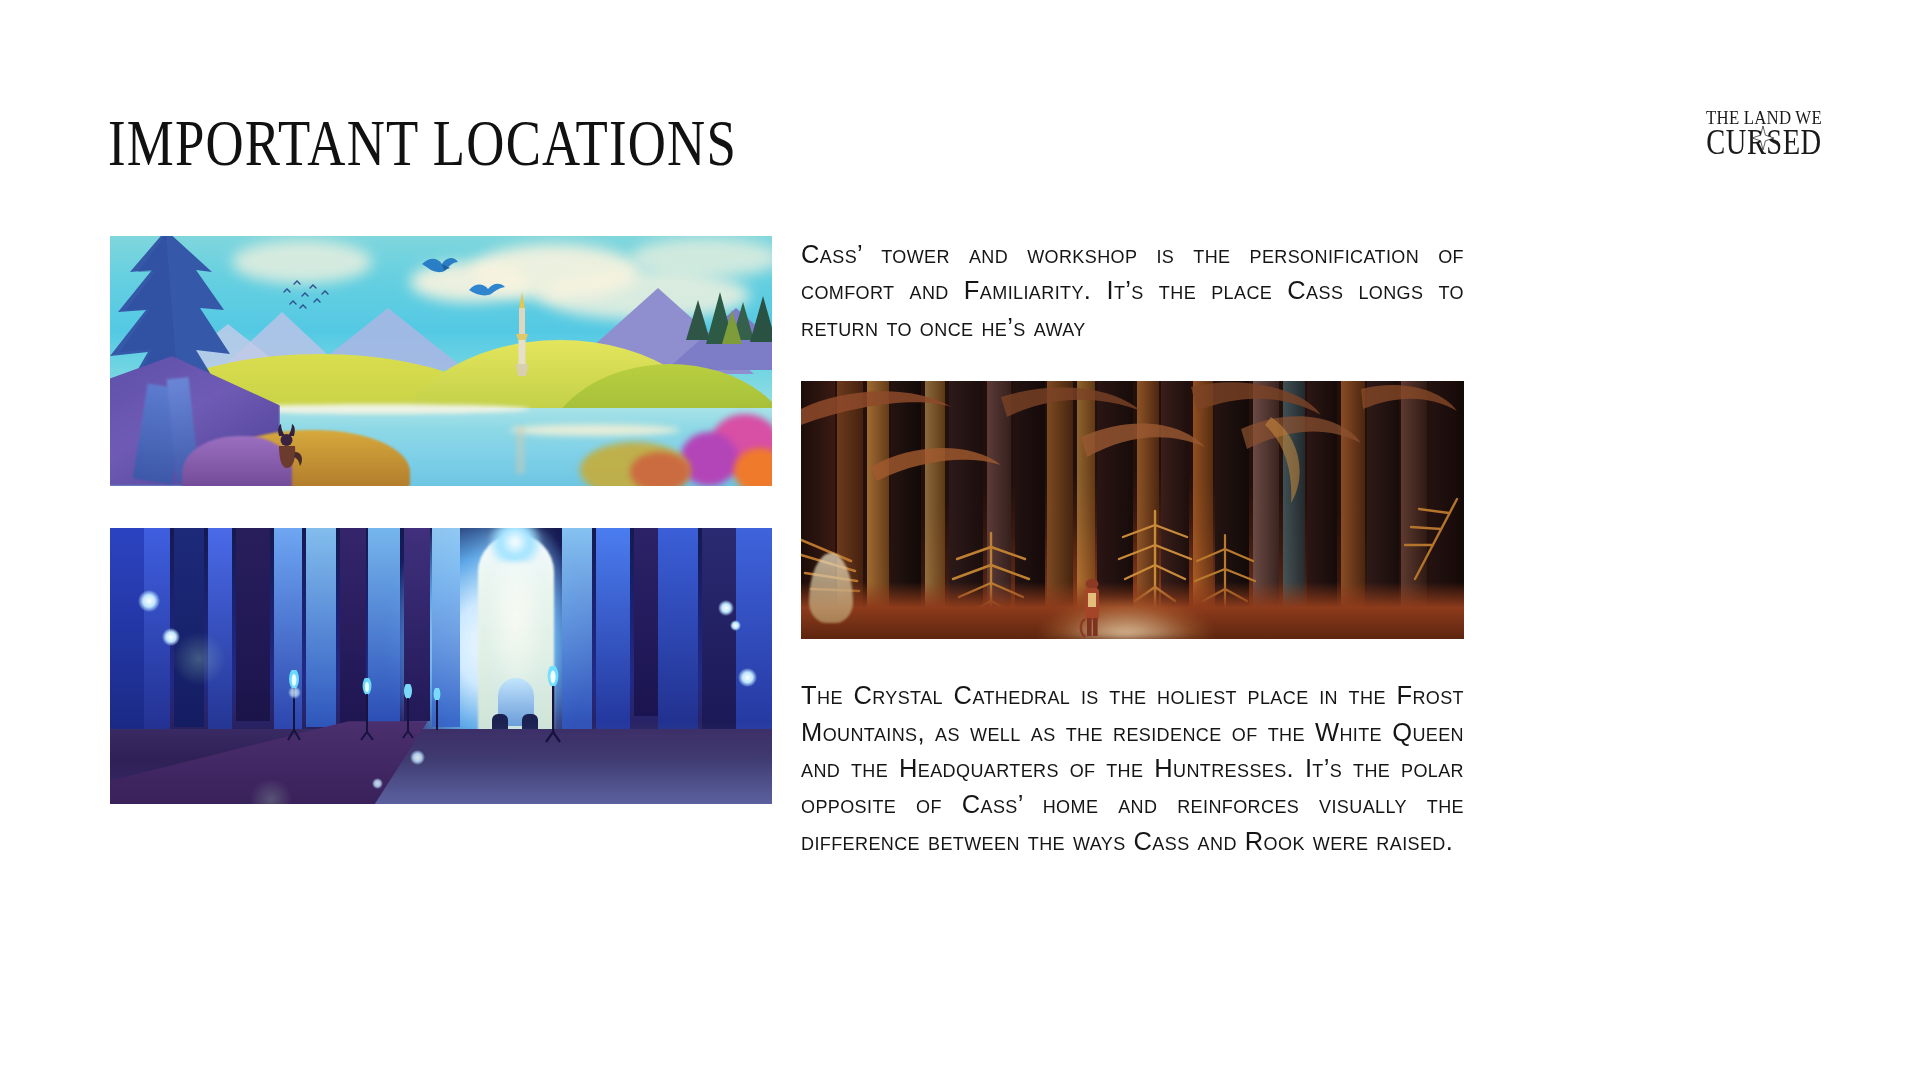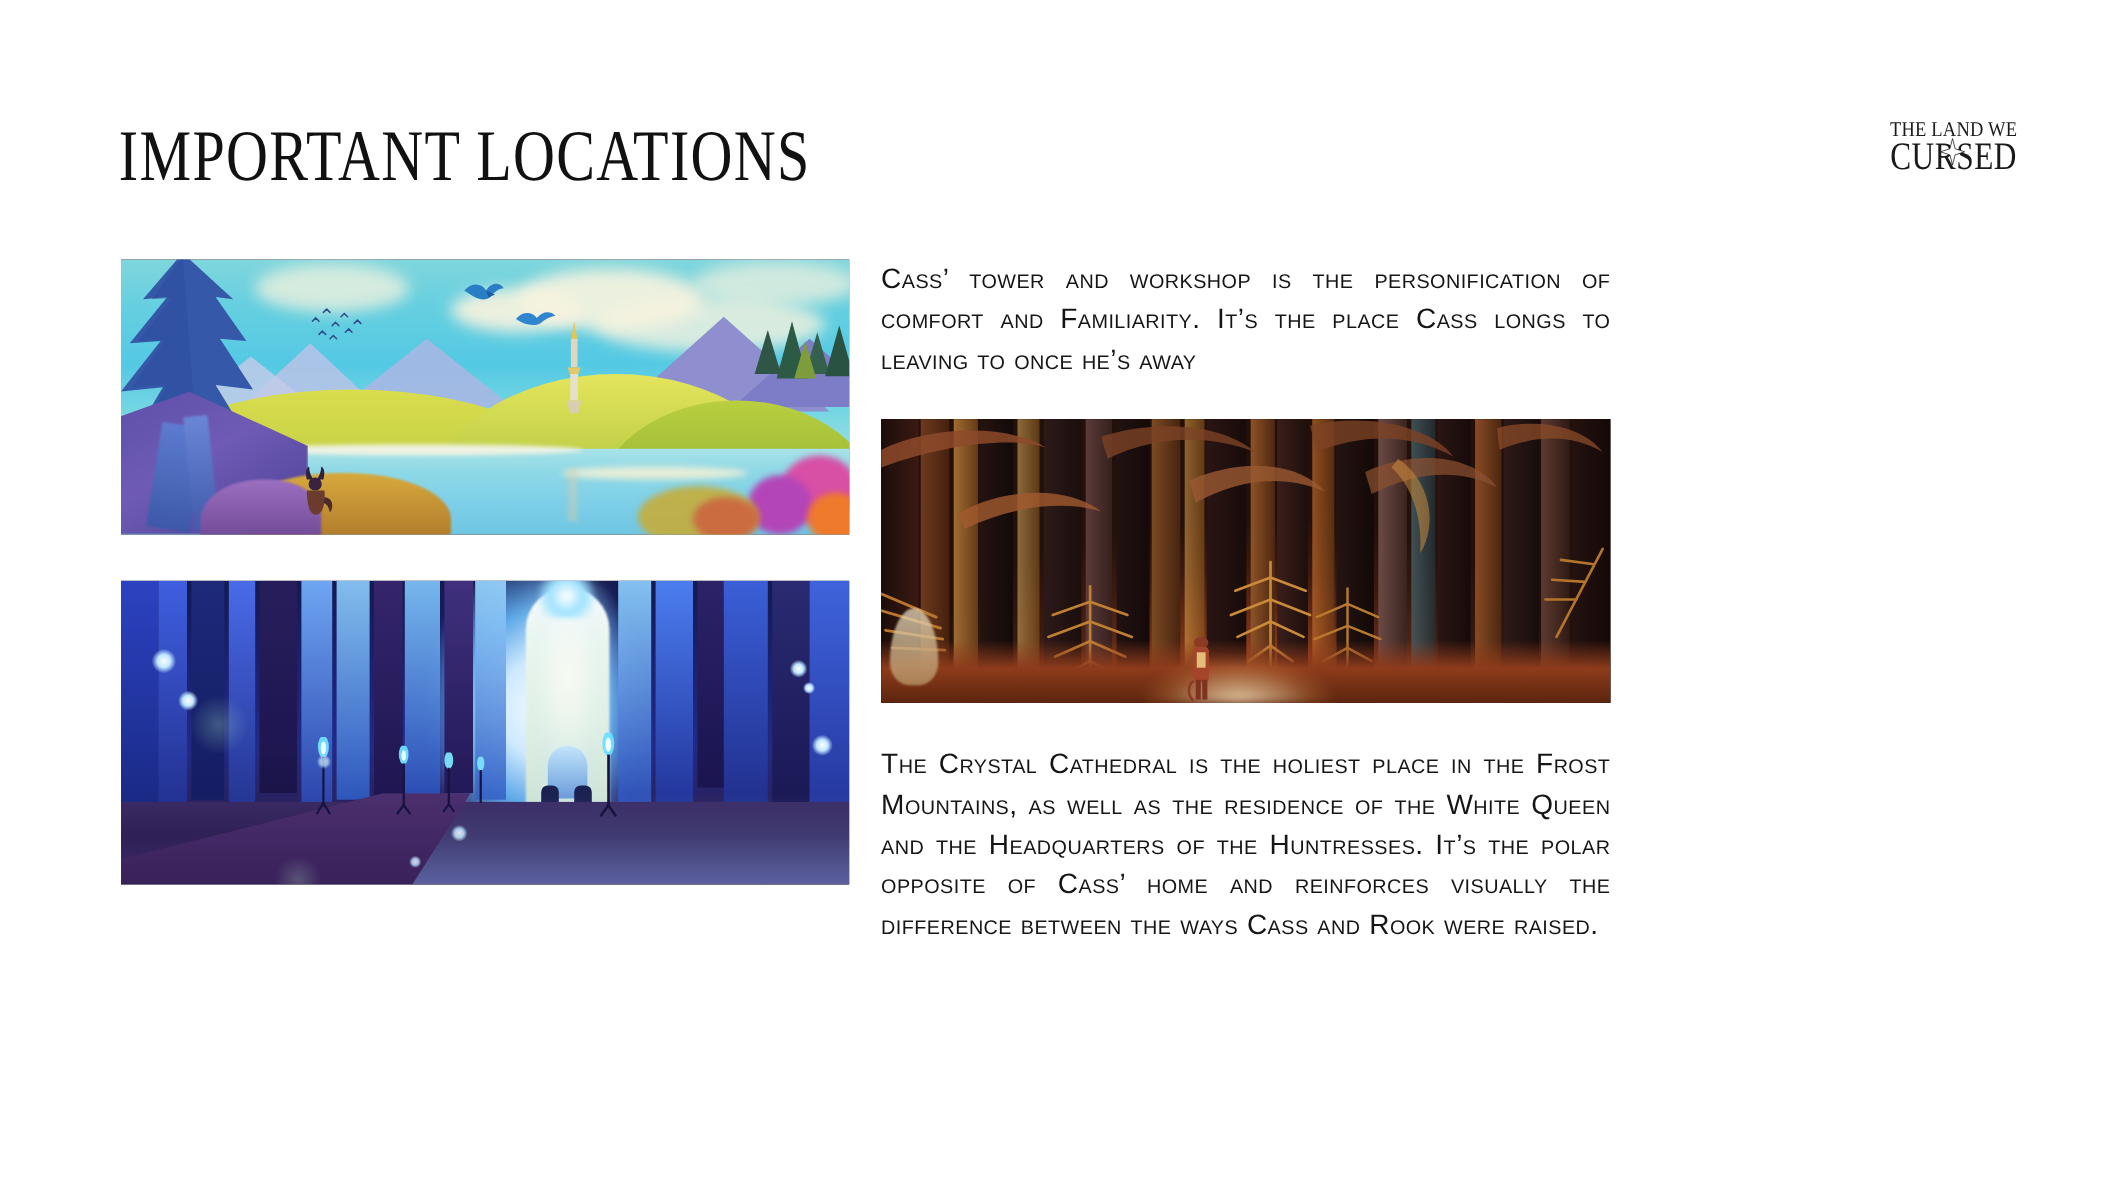--- a/index.html
+++ b/index.html
@@ -23,21 +23,21 @@
     font-weight:400;
     transform:scaleX(0.80);
     transform-origin:left center;
     white-space:nowrap;
     line-height:1;
   }
 
   
   .logo{
     position:absolute;
-    right:56px; top:104px;
+    right:68px; top:104px;
     width:175px;height:66px;
     color:#7f1d1d;
     text-decoration:underline;
   }
   .logo svg{display:block;width:100%;height:100%;}
 
   
   .col-left{position:absolute;left:110px;top:236px;width:662px;}
   .col-right{position:absolute;left:801px;top:236px;width:663px;}
 
@@ -323,21 +323,21 @@
       <div class="orb" style="left:300px;top:222px;width:15px;height:15px;opacity:.85;"></div>
       <div class="orb" style="left:262px;top:250px;width:11px;height:11px;opacity:.8;"></div>
       <div class="orb" style="left:178px;top:158px;width:13px;height:13px;opacity:.7;"></div>
       <div style="position:absolute;left:62px;top:104px;width:54px;height:54px;border-radius:50%;background:radial-gradient(circle,rgba(160,220,190,.30),rgba(160,220,190,0) 70%);"></div>
       <div style="position:absolute;left:138px;top:252px;width:46px;height:40px;border-radius:50%;background:radial-gradient(circle,rgba(180,230,200,.25),rgba(180,230,200,0) 70%);"></div>
     </div>
   </div>
 
   <div class="col-right">
 
-    <div class="body-text" style="width:663px;">Cass’ tower and workshop is the personification of comfort and Familiarity. It’s the place Cass longs to leaving to once he’s away</div>
+    <div class="body-text" style="width:663px;">Cass’ tower and workshop is the personification of comfort and Familiarity. It’s the place Cass longs to return to once he’s away</div>
 
     <div class="art art-forest" style="margin-top:36px;">
       <div class="layer fr-base"></div>
 
       <div class="trunk" style="left:0;width:34px;background:linear-gradient(to right,#1c0d0a,#3a1a12);"></div>
       <div class="trunk" style="left:36px;width:26px;background:linear-gradient(to right,#6d3a1d,#45210f);"></div>
       <div class="trunk" style="left:66px;width:22px;background:linear-gradient(to right,#c98a3f,#7a4a1d);opacity:.75;"></div>
       <div class="trunk" style="left:90px;width:30px;background:linear-gradient(to right,#241410,#120a08);"></div>
       <div class="trunk" style="left:124px;width:20px;background:linear-gradient(to right,#e0b463,#8d5a21);opacity:.55;"></div>
       <div class="trunk" style="left:148px;width:34px;background:linear-gradient(to right,#2c1a19,#1b0e0c);"></div>

